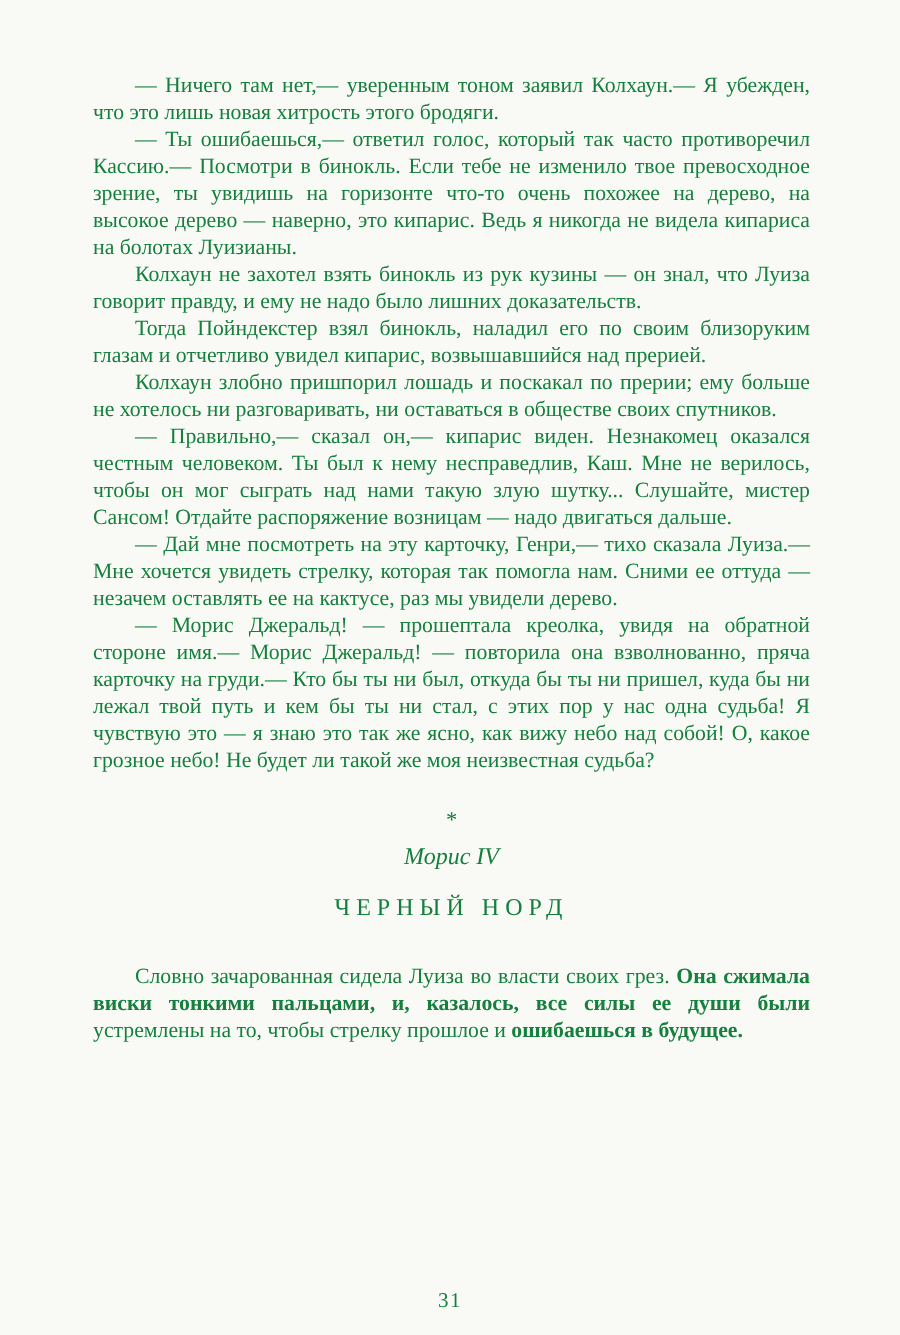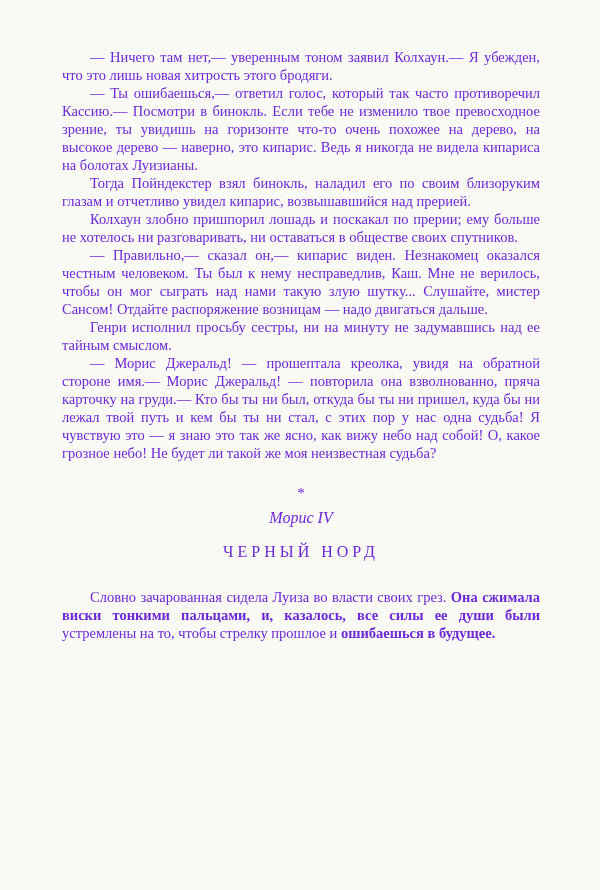--- a/index.html
+++ b/index.html
@@ -4,21 +4,21 @@
 <style>
   html, body { margin: 0; padding: 0; }
   body { background: #e9e9e6; }
   .page {
     width: 600px;
     height: 890px;
     background: #f9f9f5;
     position: relative;
     box-sizing: border-box;
     font-family: "Liberation Serif", "DejaVu Serif", serif;
-    color: #6d28d9;
+    color: #15803d;
     overflow: hidden;
   }
   .text-block {
     position: absolute;
     top: 48px;
     left: 62px;
     width: 478px;
   }
   .para {
     margin: 0;
@@ -61,29 +61,31 @@
   }
 </style>
 </head>
 <body>
 
 <div class="page">
   <div class="text-block">
 
     <p class="para">— Ничего там нет,— уверенным тоном заявил Колхаун.— Я убежден, что это лишь новая хитрость этого бродяги.</p>
     <p class="para">— Ты ошибаешься,— ответил голос, который так часто противоречил Кассию.— Посмотри в бинокль. Если тебе не изменило твое превосходное зрение, ты увидишь на горизонте что-то очень похожее на дерево, на высокое дерево — наверно, это кипарис. Ведь я никогда не видела кипариса на болотах Луизианы.</p>
+    <p class="para">Колхаун не захотел взять бинокль из рук кузины — он знал, что Луиза говорит правду, и ему не надо было лишних доказательств.</p>
     <p class="para">Тогда Пойндекстер взял бинокль, наладил его по своим близоруким глазам и отчетливо увидел кипарис, возвышавшийся над прерией.</p>
     <p class="para">Колхаун злобно пришпорил лошадь и поскакал по прерии; ему больше не хотелось ни разговаривать, ни оставаться в обществе своих спутников.</p>
     <p class="para">— Правильно,— сказал он,— кипарис виден. Незнакомец оказался честным человеком. Ты был к нему несправедлив, Каш. Мне не верилось, чтобы он мог сыграть над нами такую злую шутку... Слушайте, мистер Сансом! Отдайте распоряжение возницам — надо двигаться дальше.</p>
-    <p class="para">Генри исполнил просьбу сестры, ни на минуту не задумавшись над ее тайным смыслом.</p>
+    <p class="para">— Дай мне посмотреть на эту карточку, Генри,— тихо сказала Луиза.— Мне хочется увидеть стрелку, которая так помогла нам. Сними ее оттуда — незачем оставлять ее на кактусе, раз мы увидели дерево.</p>
     <p class="para">— Морис Джеральд! — прошептала креолка, увидя на обратной стороне имя.— Морис Джеральд! — повторила она взволнованно, пряча карточку на груди.— Кто бы ты ни был, откуда бы ты ни пришел, куда бы ни лежал твой путь и кем бы ты ни стал, с этих пор у нас одна судьба! Я чувствую это — я знаю это так же ясно, как вижу небо над собой! О, какое грозное небо! Не будет ли такой же моя неизвестная судьба?</p>
 
     <div class="separator">*</div>
 
     <div class="chapter-title">Морис IV</div>
 
     <div class="chapter-heading">ЧЕРНЫЙ НОРД</div>
 
     <p class="para opening"><span>Словно зачарованная сидела Луиза во власти своих грез. </span><span class="bold">Она сжимала виски тонкими пальцами, и, казалось, все силы ее души были </span><span>устремлены на то, чтобы стрелку прошлое и </span><span class="bold">ошибаешься в будущее.</span></p>
 
   </div>
 
+  <div class="page-number">31</div>
 </div>
 
 </body></html>

